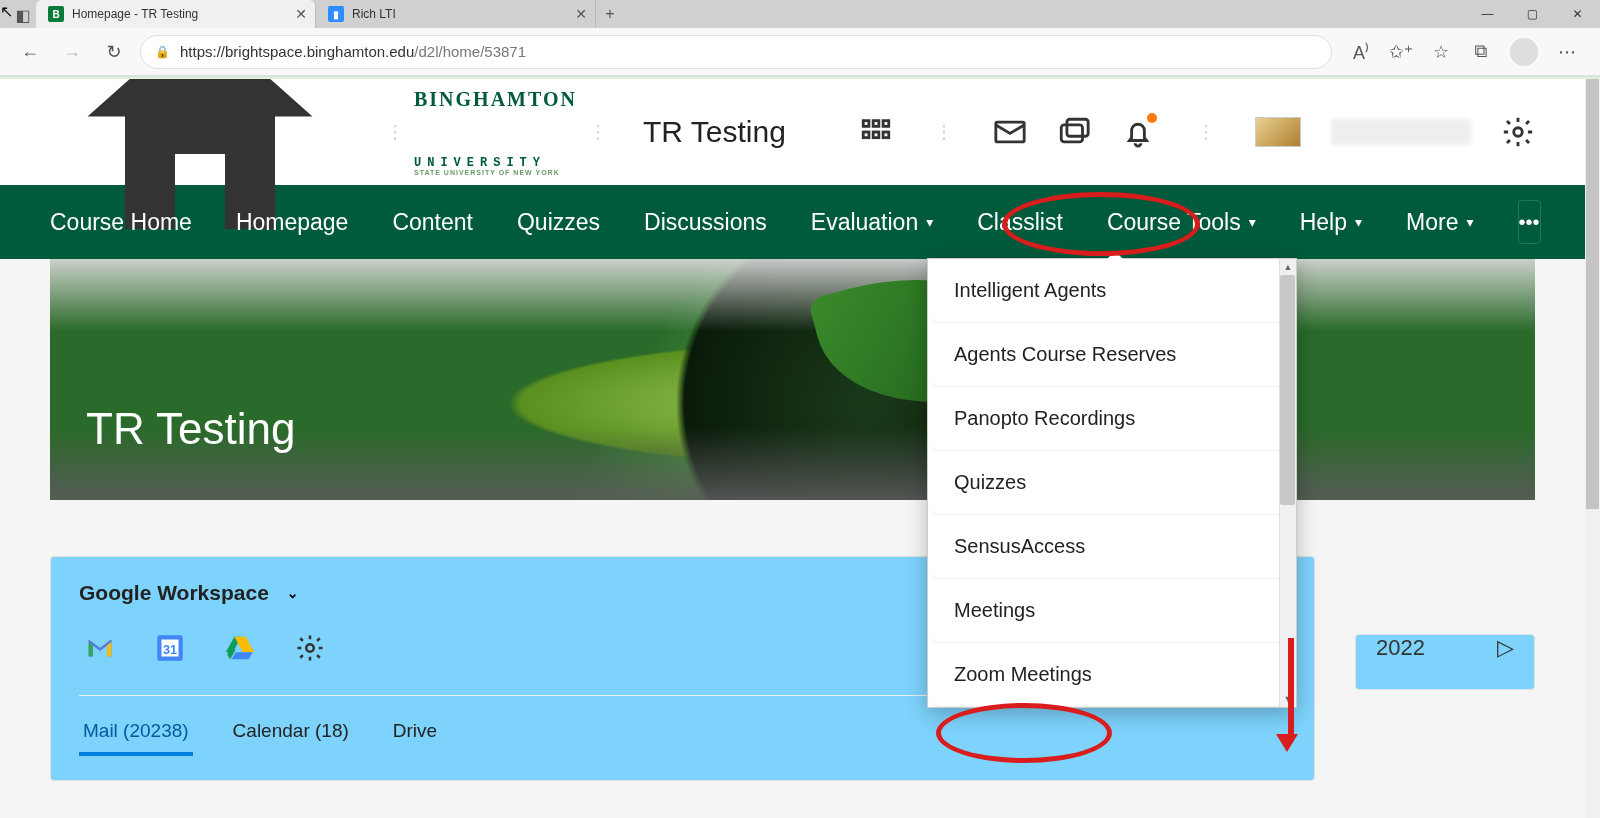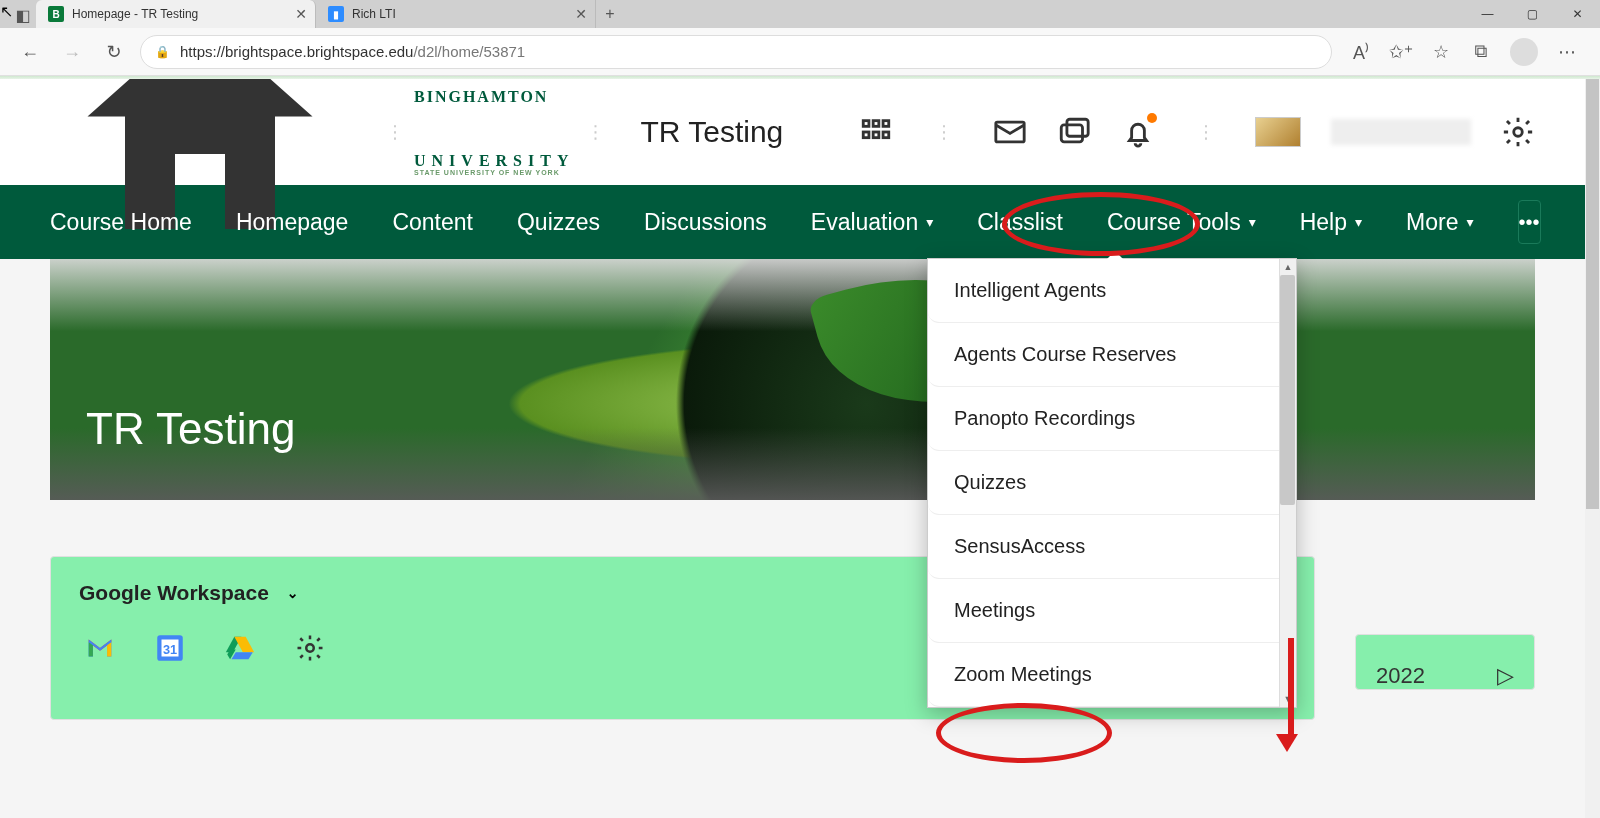--- a/index.html
+++ b/index.html
@@ -28,22 +28,22 @@
 .avatar-circle { width: 28px; height: 28px; border-radius: 50%; background: #ddd; }
 
 .thin-green { height: 3px; background: linear-gradient(#cfe8cf,#e8f3e8); }
 
 
 .content-wrap { position: absolute; top: 79px; left: 0; right: 15px; bottom: 0; overflow: hidden; }
 .app-header { height: 106px; background: #fff; display: flex; align-items: center; padding: 0 50px; }
 .home-icon { font-size: 24px; color: #333; margin-right: 24px; }
 .vdots { color: #ccc; font-size: 18px; margin: 0 12px; letter-spacing: -2px; }
 .logo { color: #005a3c; font-weight: 600; line-height: 1; }
-.logo .l1 { font-size: 16px; letter-spacing: 2px; font-family: Georgia, serif; }
-.logo .l2 { font-size: 16px; letter-spacing: 6px; font-family: Liberation Serif, serif; margin-top: 48px; }
+.logo .l1 { font-size: 20px; letter-spacing: 2px; font-family: Georgia, serif; }
+.logo .l2 { font-size: 12px; letter-spacing: 6px; font-family: Liberation Mono, monospace; margin-top: 48px; }
 .logo .l3 { font-size: 7px; letter-spacing: 1px; color: #6a9a6a; }
 .course-title { font-size: 30px; color: #222; margin-left: 26px; }
 .header-right { margin-left: auto; display: flex; align-items: center; gap: 30px; }
 .hdr-icon { width: 34px; height: 34px; display: flex; align-items: center; justify-content: center; font-size: 26px; color: #333; position: relative; }
 .notif-dot { position: absolute; top: -2px; right: -2px; width: 10px; height: 10px; background: #ff7a00; border-radius: 50%; }
 .user-pic { width: 46px; height: 30px; background: linear-gradient(135deg,#e8d090,#b08030); border: 1px solid #ccc; }
 .user-name-blur { width: 140px; height: 26px; background: #eee; filter: blur(2px); }
 
 
 .green-nav { height: 74px; background: #005a3c; display: flex; align-items: center; padding: 0 50px; gap: 44px; }
@@ -61,32 +61,32 @@
   radial-gradient(circle at 55% 60%, #1a3a1a 0%, #0a1a0a 22%, transparent 23%),
   radial-gradient(ellipse at 55% 60%, #a3d060 0%, #5a9020 30%, transparent 31%),
   linear-gradient(120deg, #2a6a2a 40%, #4a9a3a 50%, #2a6a2a 60%);
   background-color: #888;
 }
 .leaf { position: absolute; width: 220px; height: 140px; background: linear-gradient(135deg,#3a8a2a,#1a5a1a); border-radius: 10% 90% 20% 80%; transform: rotate(-15deg); top: 10px; left: 52%; }
 .banner-title { position: absolute; left: 36px; bottom: 46px; color: #fff; font-size: 44px; font-weight: 400; }
 
 
 .widgets { padding: 56px 50px 0; display: flex; gap: 40px; }
-.widget { background: #86efac; border: 1px solid #e0e0e0; border-radius: 4px; padding: 24px 28px; }
+.widget { background: #7dd3fc; border: 1px solid #e0e0e0; border-radius: 4px; padding: 24px 28px; }
 .gw-widget { flex: 1; }
 .gw-head { display: flex; align-items: center; gap: 18px; margin-bottom: 26px; }
 .gw-title { font-size: 21px; font-weight: 600; color: #222; }
 .gw-caret { font-size: 14px; font-weight: bold; }
 .gw-icons { display: flex; gap: 36px; align-items: center; margin-bottom: 30px; padding-left: 4px; }
 .gw-icon { width: 34px; height: 34px; display: flex; align-items: center; justify-content: center; font-size: 28px; }
 .gw-tabs { display: flex; gap: 36px; border-top: 1px solid #eee; padding-top: 18px; }
 .gw-tab { font-size: 19px; color: #222; padding: 6px 4px 10px; }
 .gw-tab.active { color: #005a9c; border-bottom: 4px solid #0080e0; font-weight: 500; }
 
-.cal-widget { width: 180px; display: flex; align-items: flex-end; justify-content: space-between; font-size: 22px; color: #333; height: 56px; padding: 0 20px; align-self: flex-start; margin-top: 78px; }
+.cal-widget { width: 180px; display: flex; align-items: flex-start; justify-content: space-between; font-size: 22px; color: #333; height: 56px; padding: 0 20px; align-self: flex-start; margin-top: 78px; }
 
 
 .dropdown { position: absolute; top: 258px; left: 927px; width: 370px; background: #fff; border: 1px solid #ccc; box-shadow: 0 6px 20px rgba(0,0,0,0.25); }
 .dropdown-arrow { position: absolute; top: -8px; left: 178px; width: 0; height: 0; border-left: 9px solid transparent; border-right: 9px solid transparent; border-bottom: 9px solid #fff; }
 .dd-item { padding: 20px 26px; font-size: 20px; color: #222; border-bottom: 1px solid #eee; border-radius: 11px; }
 .dd-scroll { position: absolute; right: 0; top: 0; bottom: 0; width: 17px; background: #f0f0f0; border-left: 1px solid #ddd; }
 .dd-scroll-thumb { position: absolute; right: 1px; width: 15px; background: #c8c8c8; border-radius: 2px; }
 .dd-scroll-arrow { position: absolute; left: 0; right: 0; height: 16px; display: flex; align-items: center; justify-content: center; font-size: 9px; color: #666; }
 
 
@@ -123,21 +123,21 @@
   </div>
 </div>
 
 <div class="browser-toolbar">
   <div class="nav-btn">←</div>
   <div class="nav-btn disabled">→</div>
   <div class="nav-btn">↻</div>
   <div class="url-bar">
     <span class="lock">🔒</span>
     <span>
-      <span class="url-host">https://brightspace.brightspace.edu</span><span class="url-path">/d2l/home/53871</span>
+      <span class="url-host">https://brightspace.binghamton.edu</span><span class="url-path">/d2l/home/53871</span>
     </span>
   </div>
   <div class="toolbar-right">
     <div class="toolbar-icon">A⁾</div>
     <div class="toolbar-icon">✩⁺</div>
     <div class="toolbar-icon">☆</div>
     <div class="toolbar-icon">⧉</div>
     <div class="avatar-circle"></div>
     <div class="toolbar-icon">⋯</div>
   </div>
@@ -278,20 +278,25 @@
               <path fill="#4285f4" d="M6 20h12l3-5H9z"></path>
             </svg>
         </div>
         <div class="gw-icon">
           <svg viewBox="0 0 24 24" width="30" height="30" fill="none" stroke="#333" stroke-width="2">
               <circle cx="12" cy="12" r="3"></circle>
               <path d="M12 2v3M12 19v3M4.2 4.2l2.1 2.1M17.7 17.7l2.1 2.1M2 12h3M19 12h3M4.2 19.8l2.1-2.1M17.7 6.3l2.1-2.1"></path>
             </svg>
         </div>
       </div>
+      <div class="gw-tabs">
+        <div class="gw-tab active">Mail (20238)</div>
+        <div class="gw-tab">Calendar (18)</div>
+        <div class="gw-tab">Drive</div>
+      </div>
     </div>
 
     <div class="widget cal-widget">
       <span>2022</span>
       <span>▷</span>
     </div>
   </div>
 </div>
 
 <div class="page-scroll">

